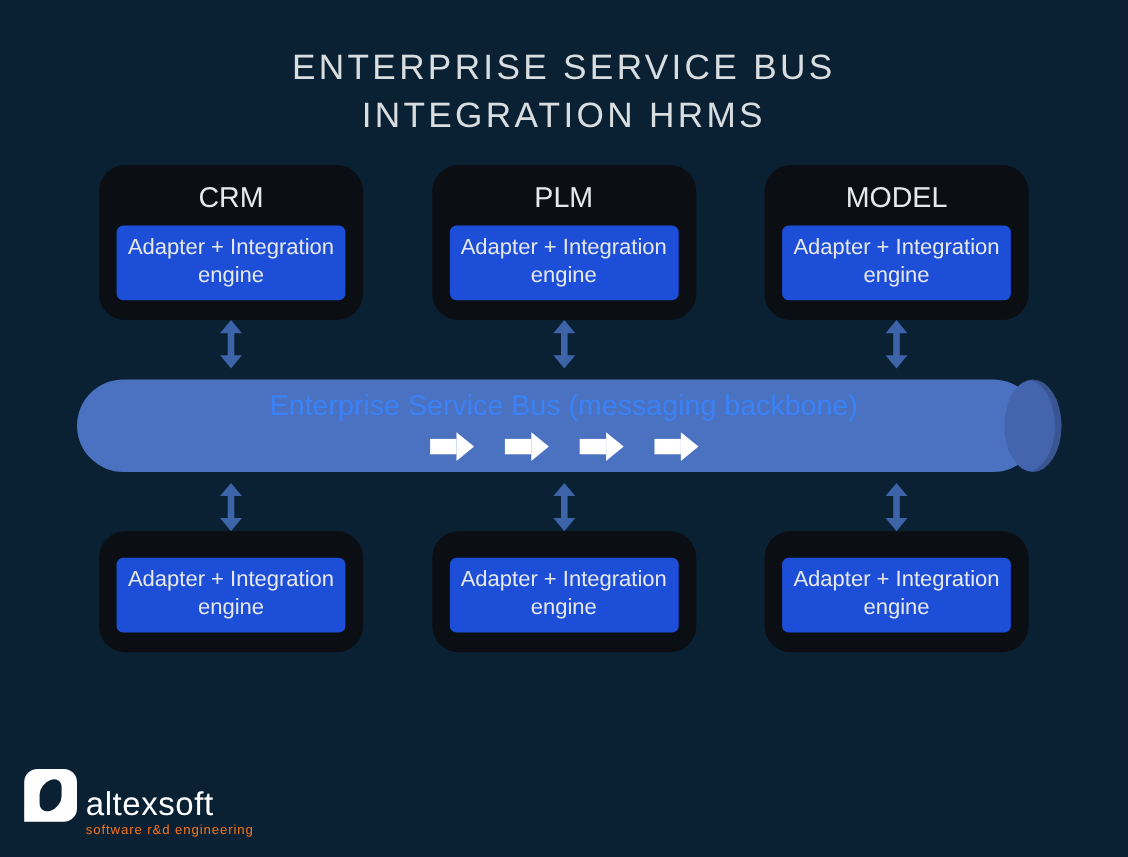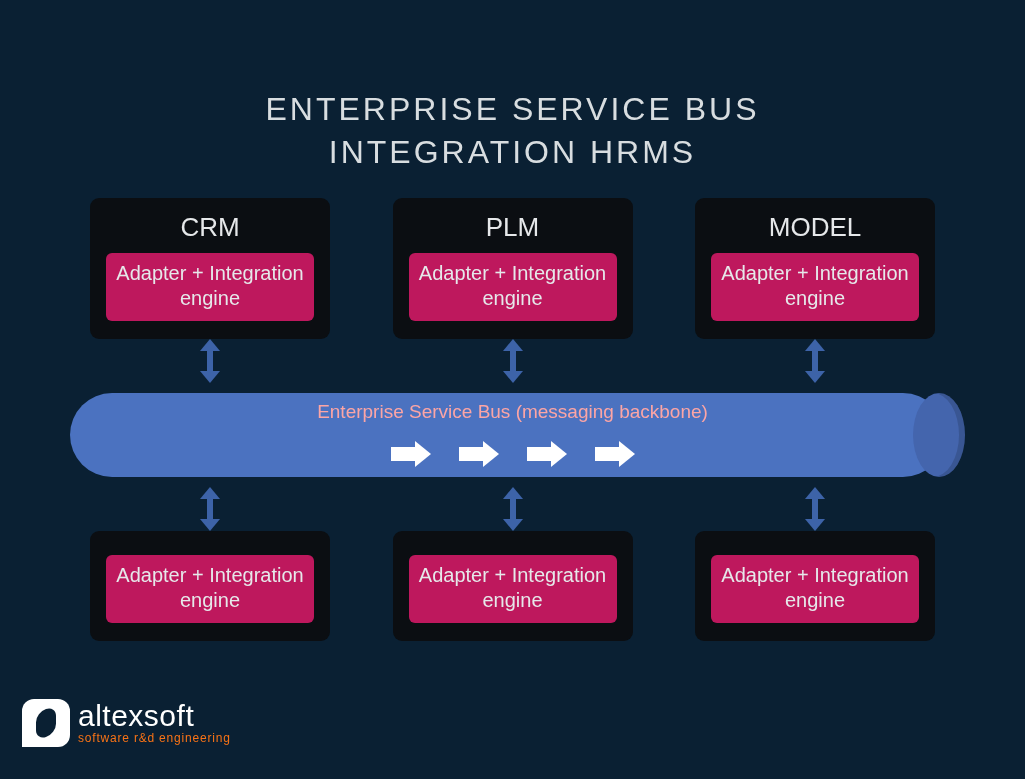--- a/index.html
+++ b/index.html
@@ -12,47 +12,46 @@
     overflow: hidden;
   }
   .title {
     text-align: center;
     color: #d8dde0;
     font-size: 32px;
     font-weight: 300;
     letter-spacing: 3px;
     padding-top: 40px;
     line-height: 1.35;
-    margin-top: 48px;
   }
   .diagram {
     position: relative;
     margin: 24px 60px 0 60px;
     height: 560px;
   }
   .row {
     display: flex;
     justify-content: space-between;
     gap: 20px;
     padding: 0 30px;
   }
   .node {
     background: #0b0e12;
-    border-radius: 9px;
+    border-radius: 24px;
     width: 240px;
     padding: 14px 16px 18px 16px;
   }
   .node-title {
     color: #e6e8ea;
     font-size: 26px;
     font-weight: 300;
     text-align: center;
   }
   .node-sub {
-    background: #be185d;
+    background: #1d4ed8;
     border-radius: 6px;
     color: #e6e8ea;
     font-size: 20px;
     font-weight: 300;
     text-align: center;
     padding: 8px 8px 10px 8px;
     margin-top: 10px;
     line-height: 1.25;
   }
   .connectors {
@@ -104,22 +103,22 @@
     right: 0px; top: 6px;
     width: 52px; height: 84px;
     background: #4465ad;
     border-radius: 50%;
     box-shadow: inset -6px 0 0 0 rgba(0,0,0,0.15);
   }
   .bus-label {
     position: absolute;
     left: 0; right: 0; top: 14px;
     text-align: center;
-    color: #fca5a5;
-    font-size: 19px;
+    color: #3b82f6;
+    font-size: 26px;
     font-weight: 300;
   }
   .bus-arrows {
     position: absolute;
     left: 0; right: 0; bottom: 16px;
     display: flex;
     justify-content: center;
     gap: 28px;
   }
   .bus-arrow {
@@ -133,21 +132,21 @@
     width: 0; height: 0;
     border-top: 13px solid transparent;
     border-bottom: 13px solid transparent;
     border-left: 16px solid #fff;
   }
 
   .logo {
     position: absolute;
     left: 22px; bottom: 18px;
     display: flex;
-    align-items: flex-start;
+    align-items: flex-end;
     color: #fff;
   }
   .logo .mark {
     width: 48px; height: 48px;
     border-radius: 12px 12px 12px 0;
     background: #fff;
     position: relative;
     margin-right: 8px;
     margin-bottom: 14px;
   }

